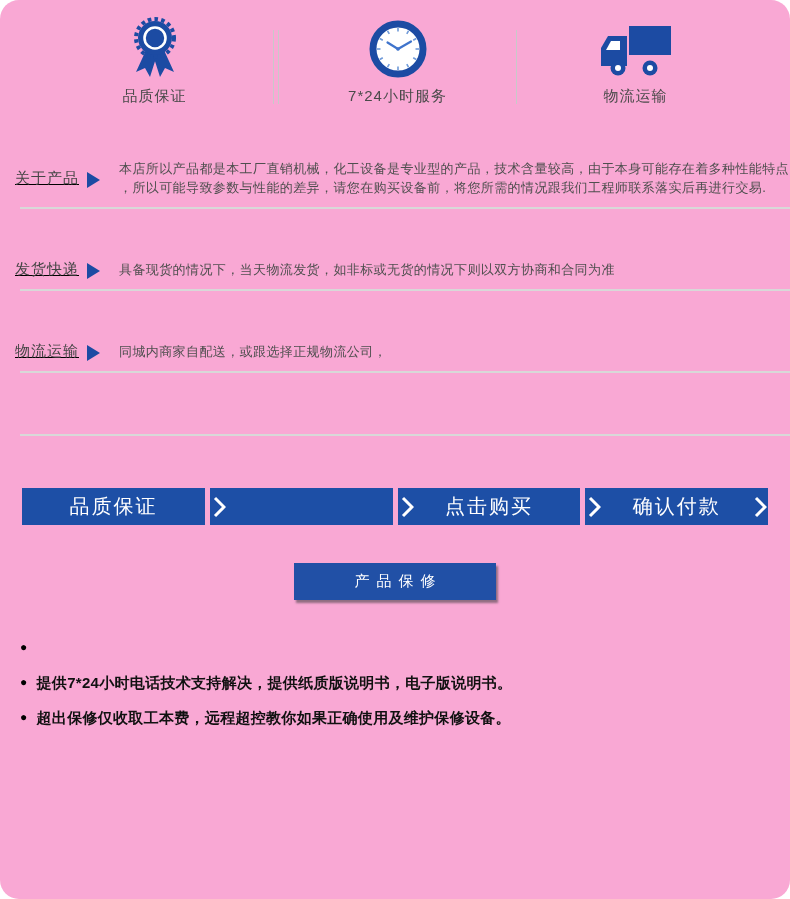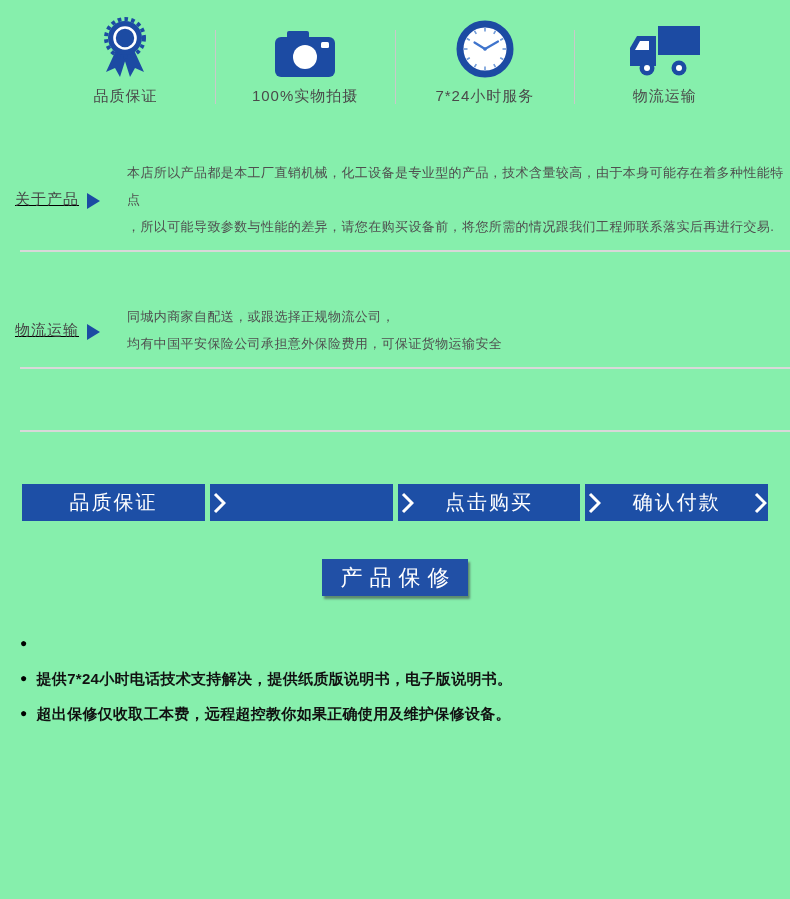--- a/index.html
+++ b/index.html
@@ -1,47 +1,47 @@
 <!DOCTYPE html>
 <html><head>
 <meta charset="utf-8">
 <style>
   * { margin:0; padding:0; box-sizing:border-box; }
   html,body { background:#fff; }
   body { width:790px; font-family:"Liberation Sans", sans-serif; }
-  .page { width:790px; height:899px; background:#86efac; overflow:hidden; }
+  .page { width:790px; height:899px; background:#f9a8d4; overflow:hidden;border-radius:19px; }
 
   
   .features { display:flex; align-items:stretch; padding:20px 38px 0 38px; height:106px; }
   .feature { flex:1; display:flex; flex-direction:column; align-items:center; justify-content:flex-end; gap:9px; }
   .feature .icon-box { height:62px; display:flex; align-items:flex-end; }
   .feature .f-label { font-size:15px; color:#4a4a4a; letter-spacing:1px; }
   .vsep { width:1px; background:#c9c9c9; margin:10px 2px 2px 2px; }
 
   
   .sections { margin-top:2px; }
   .sec { padding-top:51px; }
   .sec-row { display:flex; align-items:center; padding-left:15px; }
   .sec-head { display:flex; align-items:flex-end; flex:0 0 96px;text-decoration:underline; }
   .sec-label { font-size:15px; color:#454545; letter-spacing:1px; white-space:nowrap; }
   .tri { width:0; height:0; margin-left:8px; border-left:13px solid #1c4ba3;
          border-top:8px solid transparent; border-bottom:8px solid transparent; }
-  .sec-content { margin-left:16px; font-size:13px; color:#4f4f4f; line-height:27px; letter-spacing:0.4px; }
+  .sec-content { margin-left:8px; font-size:13px; color:#4f4f4f; line-height:19px; letter-spacing:0.4px; }
   .divider { height:2px; background:#d8d8d8; margin:10px 0 0 20px; }
 
   
   .steps { display:flex; gap:5px; margin:52px 22px 0 22px; height:37px; }
   .step { flex:1; position:relative; background:#1d4fa6; color:#fff; display:flex;
           align-items:center; justify-content:center; font-size:20px; letter-spacing:2px; }
   .chev { position:absolute; left:3px; top:50%; transform:translateY(-50%); }
   .chev-end { left:auto; right:1px; }
 
   
-  .warranty-banner { width:146px; height:37px; margin:38px auto 0 auto; background:#2150a6;
-          color:#fff; font-size:22px; letter-spacing:7px; display:flex; align-items:center;
+  .warranty-banner { width:202px; height:37px; margin:38px auto 0 auto; background:#2150a6;
+          color:#fff; font-size:15px; letter-spacing:7px; display:flex; align-items:center;
           justify-content:center; padding-left:7px; box-shadow:2px 3px 2px rgba(60,60,60,0.55); }
 
   
   .bullets { list-style:none; margin:37px 0 0 20px; }
   .bullets li { display:flex; align-items:center; margin-bottom:14px; font-size:15px;
           font-weight:600; color:#111; letter-spacing:0.3px; line-height:21px; }
   .dot { font-size:12px; margin-right:9px; color:#000; }
 </style>
 </head>
 <body>
@@ -58,31 +58,20 @@
           <circle cx="29" cy="22" r="19" fill="none" stroke="#1c4ba3" stroke-width="4" stroke-dasharray="3.6 3.2"></circle>
           <circle cx="29" cy="22" r="17" fill="#1c4ba3"></circle>
           <circle cx="29" cy="22" r="10.5" fill="none" stroke="#fff" stroke-width="2.6"></circle>
         </svg>
       </div>
       <span class="f-label">品质保证</span>
     </div>
 
     <div class="vsep"></div>
 
-    <div class="feature">
-      <div class="icon-box">
-        <svg width="60" height="48" viewBox="0 0 60 48">
-          <rect x="12" y="1" width="22" height="12" rx="2" fill="#1c4ba3"></rect>
-          <rect x="0" y="7" width="60" height="40" rx="6" fill="#1c4ba3"></rect>
-          <circle cx="30" cy="27" r="12" fill="#fff"></circle>
-          <rect x="46" y="12" width="8" height="6" rx="1.5" fill="#fff"></rect>
-        </svg>
-      </div>
-      <span class="f-label">100%实物拍摄</span>
-    </div>
 
     <div class="vsep"></div>
 
     <div class="feature">
       <div class="icon-box">
         <svg width="58" height="58" viewBox="0 0 58 58">
           <circle cx="29" cy="29" r="25" fill="#fff" stroke="#1c4ba3" stroke-width="7"></circle>
           <g stroke="#6f9ad8" stroke-width="1.6">
             <line x1="29" y1="8" x2="29" y2="11.5"></line>
               <line x1="39.5" y1="10.8" x2="37.8" y2="13.9"></line>
@@ -134,30 +123,42 @@
           <span class="tri"></span>
         </div>
         <div class="sec-content">
           <div class="sec-line">本店所以产品都是本工厂直销机械，化工设备是专业型的产品，技术含量较高，由于本身可能存在着多种性能特点</div>
           <div class="sec-line">，所以可能导致参数与性能的差异，请您在购买设备前，将您所需的情况跟我们工程师联系落实后再进行交易.</div>
         </div>
       </div>
       <div class="divider"></div>
     </div>
 
+    <div class="sec">
+      <div class="sec-row">
+        <div class="sec-head">
+          <span class="sec-label">发货快递</span>
+          <span class="tri"></span>
+        </div>
+        <div class="sec-content">
+          <div class="sec-line">具备现货的情况下，当天物流发货，如非标或无货的情况下则以双方协商和合同为准</div>
+          <div class="sec-line"></div>
+        </div>
+      </div>
+      <div class="divider"></div>
+    </div>
 
     <div class="sec">
       <div class="sec-row">
         <div class="sec-head">
           <span class="sec-label">物流运输</span>
           <span class="tri"></span>
         </div>
         <div class="sec-content">
           <div class="sec-line">同城内商家自配送，或跟选择正规物流公司，</div>
-          <div class="sec-line">均有中国平安保险公司承担意外保险费用，可保证货物运输安全</div>
         </div>
       </div>
       <div class="divider"></div>
     </div>
 
     <div class="sec">
       <div class="divider"></div>
     </div>
 
   </div>

